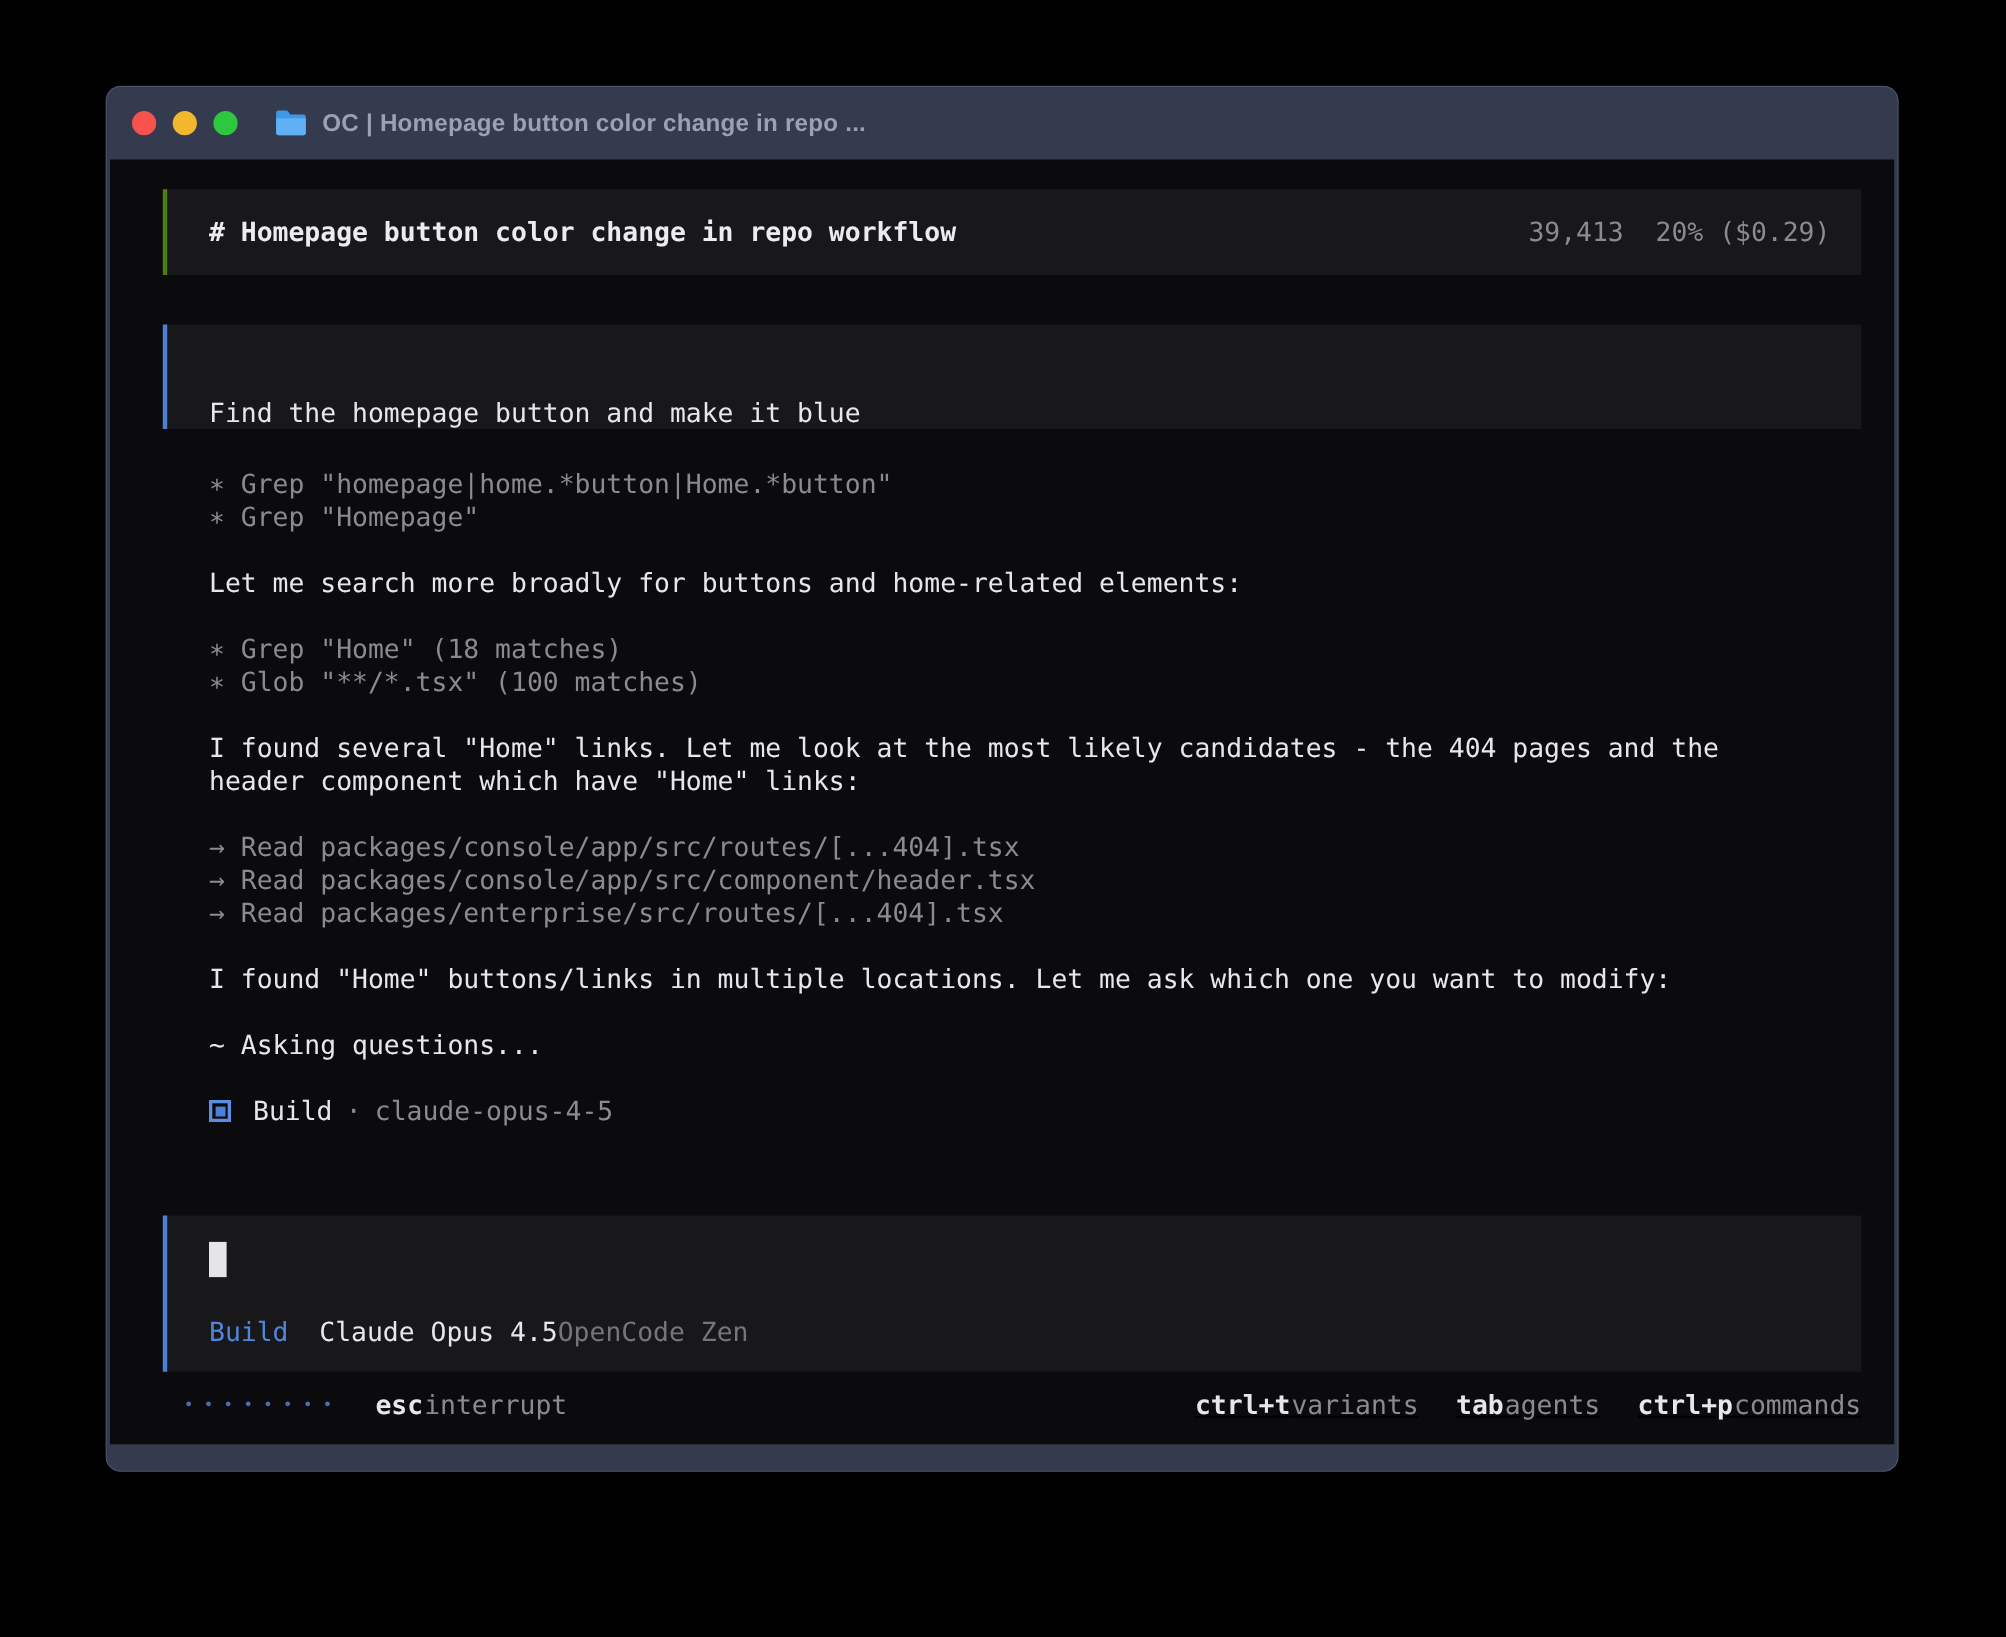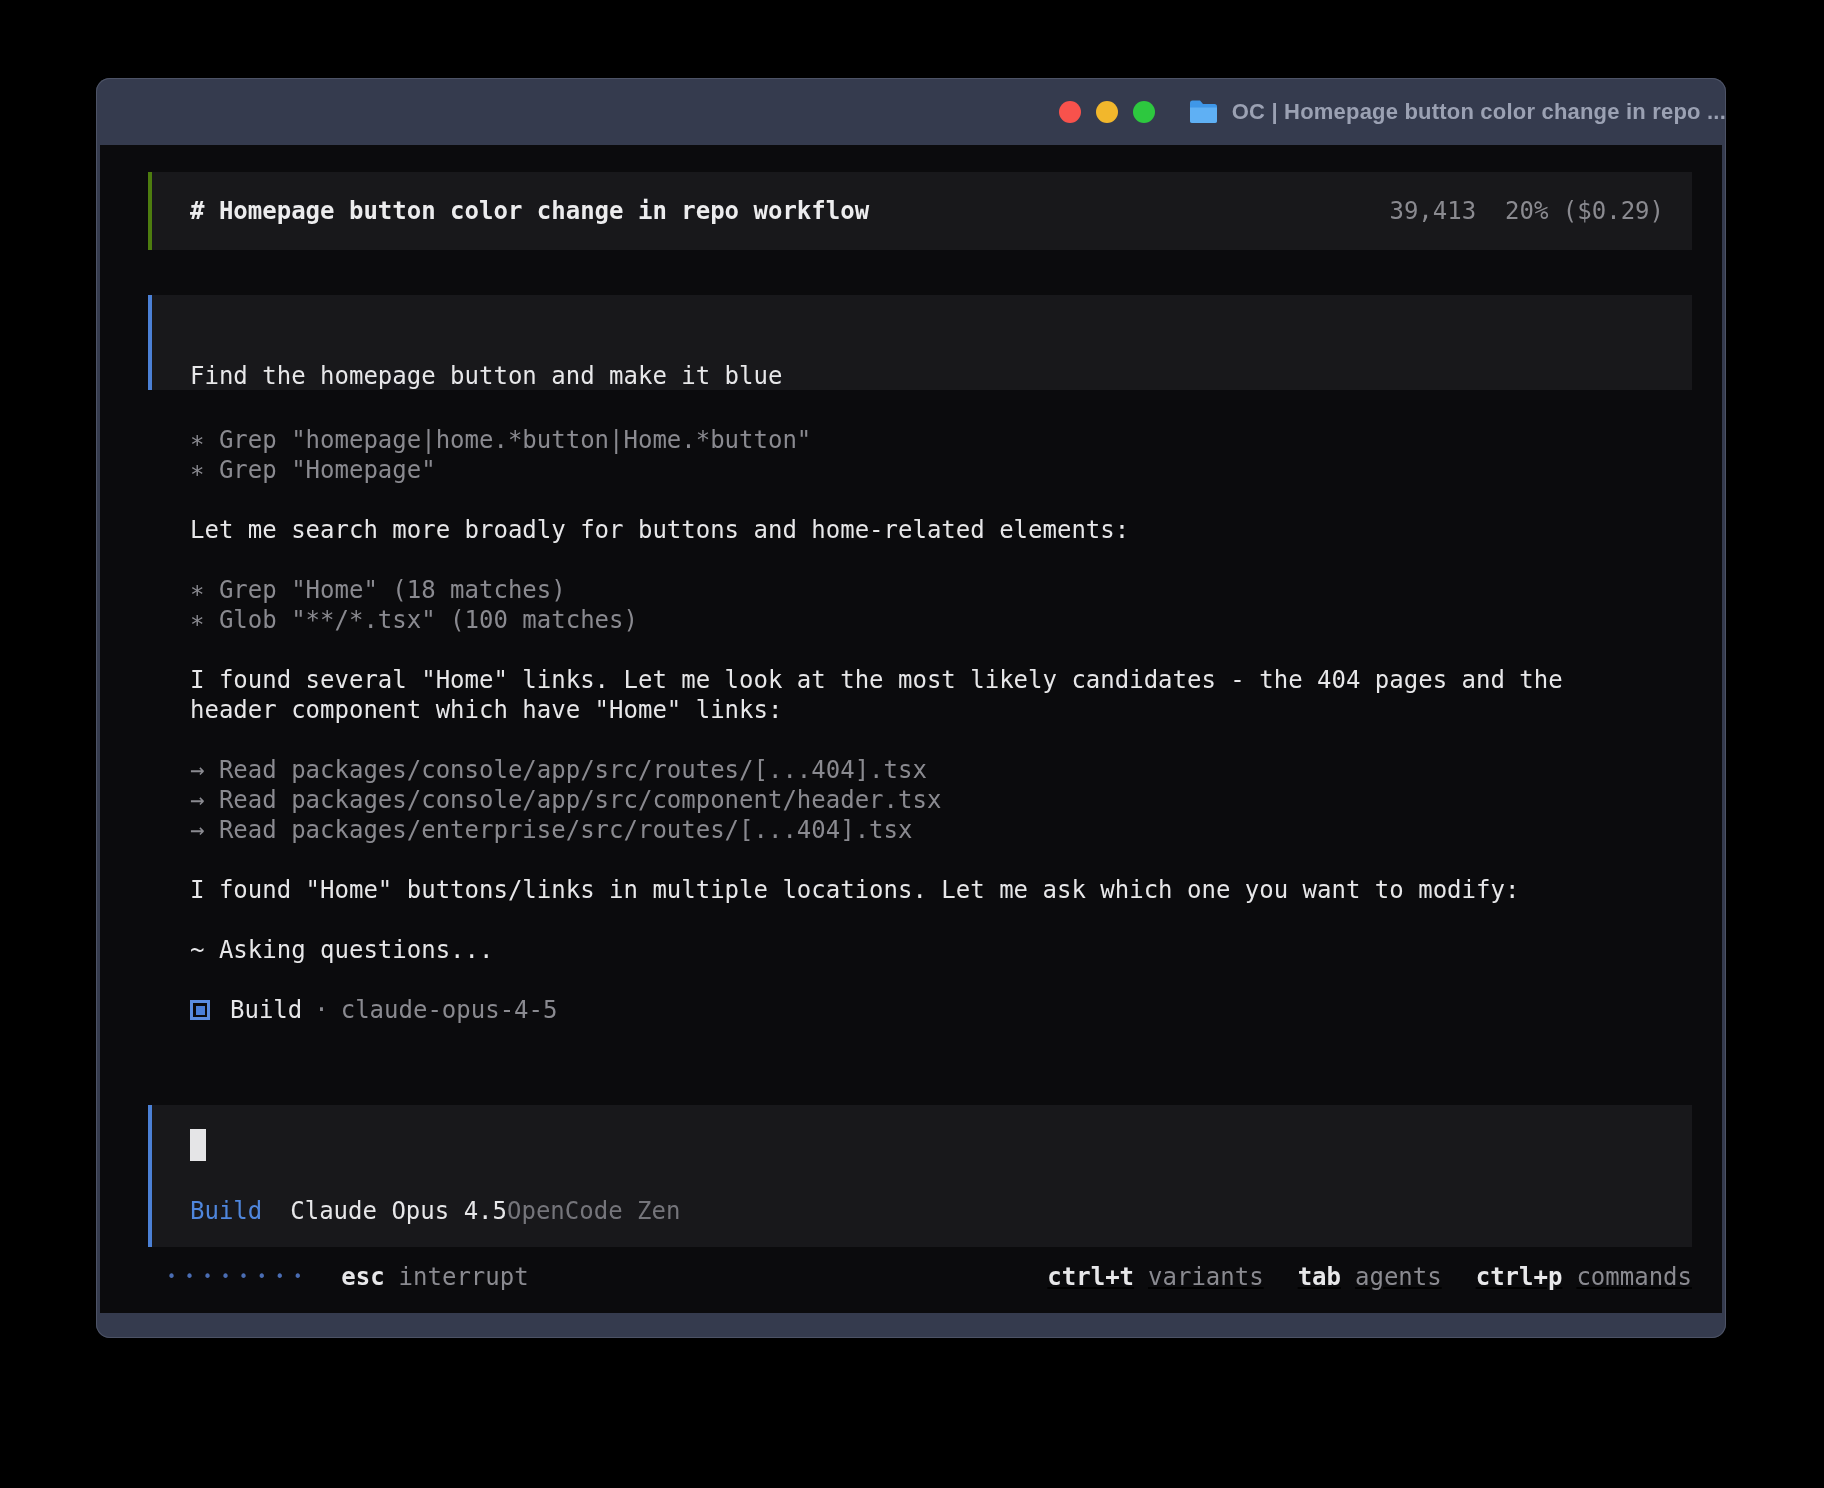--- a/index.html
+++ b/index.html
@@ -4,21 +4,21 @@
 <style>
   * { margin:0; padding:0; box-sizing:border-box; }
   html,body { width:1824px; height:1488px; background:#000; overflow:hidden; }
   body { font-family:"DejaVu Sans Mono", monospace; }
 
   .window {
     position:absolute; left:96px; top:78px; width:1630px; height:1260px;
     background:#353b4e; border-radius:14px;
     box-shadow: inset 0 0 0 1px #4d5366, 0 24px 60px rgba(0,0,0,0.65);
   }
-  .titlebar { height:67px; display:flex; align-items:center; padding-left:24px;justify-content:flex-end; }
+  .titlebar { height:67px; display:flex; align-items:center; padding-left:24px; }
   .traffic { width:22px; height:22px; border-radius:50%; margin-right:15px; }
   .traffic.red    { background:#f8524c; }
   .traffic.yellow { background:#f2b72c; }
   .traffic.green  { background:#2dc83f; }
   .folder { margin-left:18px; margin-right:13px; display:flex; align-items:center; }
   .window-title {
     font-family:"Liberation Sans", sans-serif; font-weight:bold;
     font-size:22px; color:#9ba1b3; letter-spacing:0.2px;
   }
 
@@ -58,21 +58,21 @@
   .input-meta { display:flex; margin-top:35px; font-size:24px; line-height:30px; }
   .meta-agent { color:#4f86dc; margin-right:28px; }
   .meta-model { color:#e7e7e9; }
   .meta-provider { color:#75757b; }
 
   .statusbar {
     position:absolute; left:48px; top:1117px; width:1544px; height:30px;
     display:flex; align-items:center; font-size:24px;
   }
   .spinner { color:#4a6db3; font-size:15px; letter-spacing:9px; margin-left:19px; line-height:30px; }
-  .hint { display:flex; gap:14px; align-items:baseline; }
+  .hint { display:flex; gap:1px; align-items:baseline; }
   .hint-key { color:#e7e7e9; font-weight:bold; }
   .hint-label { color:#8a8a90; }
   .hint-esc { margin-left:30px; }
   .hints-right { margin-left:auto; display:flex; gap:34px;text-decoration:underline; }
 </style>
 </head>
 <body>
 
 <div class="window">
 

